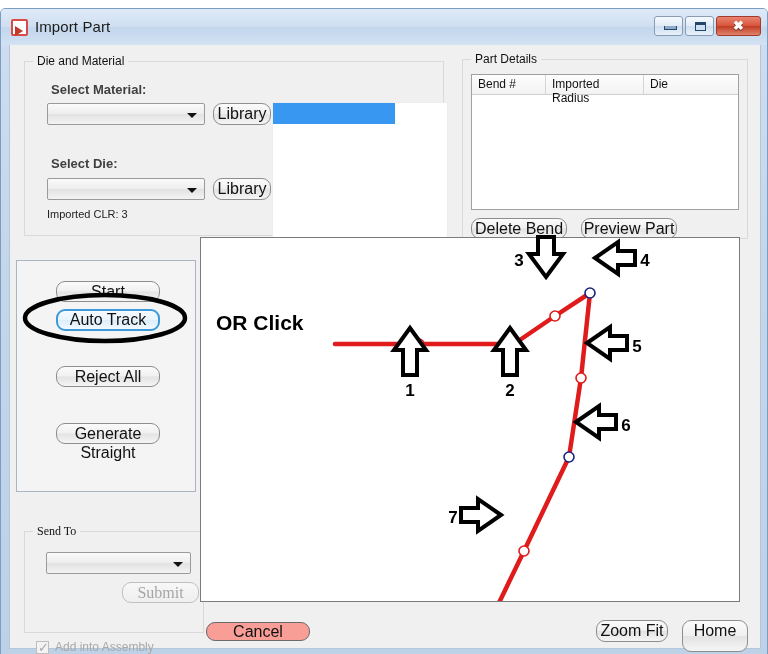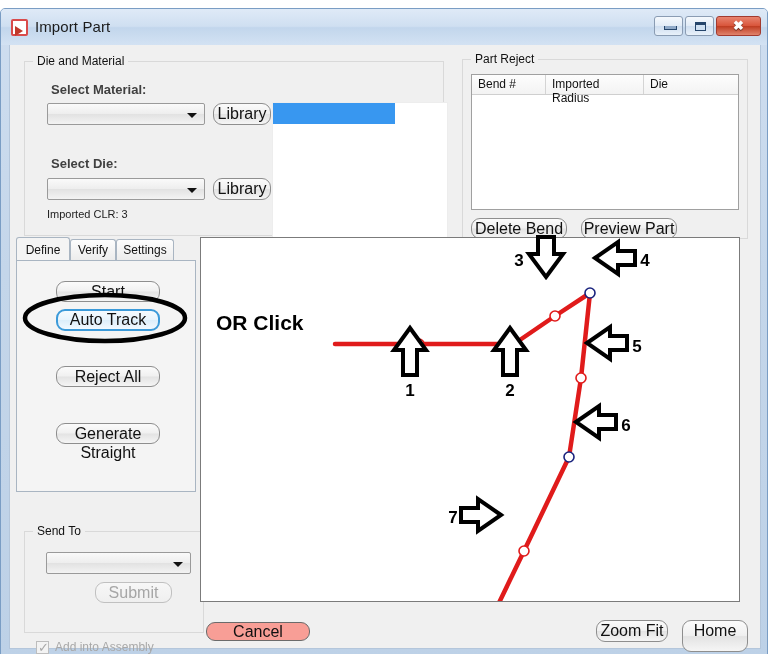--- a/index.html
+++ b/index.html
@@ -80,21 +80,21 @@
     box-sizing: border-box;
   }
   .group > .glabel {
     position: absolute; top: -8px; left: 8px;
     background: #f0f0f0;
     padding: 0 4px;
     font-size: 12px; color: #111;
   }
   #grp-die { left: 14px; top: 16px; width: 420px; height: 175px; }
   #grp-part { left: 452px; top: 14px; width: 286px; height: 180px; }
-  #grp-send { left: 14px; top: 486px; width: 180px; height: 102px; }
+  #grp-send { left: 14px; top: 486px; width: 180px; height: 102px; font-family: Liberation Serif, serif; }
   
   .bold-label { font-size: 13px; font-weight: bold; color: #404040; position: absolute; }
   .combo {
     position: absolute; box-sizing: border-box;
     height: 22px;
     border: 1px solid #9a9a9a;
     border-radius: 2px;
     background: linear-gradient(to bottom, #fafafa 0%, #eeeeee 48%, #e2e2e2 52%, #f3f3f3 100%);
   }
   .combo .arrow {
@@ -211,51 +211,46 @@
       <div class="btn" style="left:188px; top:116px; width:58px; height:22px; line-height:20px;">Library</div>
 
       <span class="small-note" style="left:22px; top:146px;">Imported CLR: 3</span>
     </div>
 
     <div class="preview-box">
       <div class="preview-sel"></div>
     </div>
 
     <div class="group" id="grp-part">
-      <span class="glabel">Part Reject</span>
+      <span class="glabel">Part Details</span>
       <div class="plist">
         <div class="plist-head">
           <div class="pcol" style="width:74px;">Bend #</div>
           <div class="pcol" style="width:98px;">Imported Radius</div>
           <div class="pcol" style="width:94px; border-right:none;">Die</div>
         </div>
       </div>
       <div class="btn" style="left:8px; top:158px; width:96px; height:21px; line-height:19px;">Delete Bend</div>
       <div class="btn" style="left:118px; top:158px; width:96px; height:21px; line-height:19px;">Preview Part</div>
     </div>
 
-    <div class="tabstrip" style="left:6px; top:192px; width:180px; height:24px;">
-      <div class="tab active" style="left:0px; top:0px; width:54px;">Define</div>
-      <div class="tab" style="left:54px; top:2px; width:46px;">Verify</div>
-      <div class="tab" style="left:100px; top:2px; width:58px;">Settings</div>
-    </div>
 
     <div class="tabpanel" style="left:6px; top:215px;">
       <div class="btn" style="left:39px; top:20px; width:104px; height:21px; line-height:19px;">Start</div>
       <div class="btn hl" style="left:39px; top:48px; width:104px; height:22px; line-height:18px;">Auto Track</div>
       <div class="btn" style="left:39px; top:105px; width:104px; height:21px; line-height:19px;">Reject All</div>
       <div class="btn" style="left:39px; top:162px; width:104px; height:21px; line-height:19px;">Generate Straight</div>
     </div>
 
     <div class="group" id="grp-send">
       <span class="glabel">Send To</span>
       <div class="combo" style="left:21px; top:20px; width:145px;">
         <span class="arrow"></span>
       </div>
-      <div class="btn disabled" style="left:70px; top:50px; width:77px; height:21px; line-height:19px;">Submit</div>
+      <div class="btn disabled" style="left:97px; top:50px; width:77px; height:21px; line-height:19px;">Submit</div>
     </div>
 
     <div class="chk" style="left:26px; top:596px;">
       <span class="chkbox dis">
         <span class="tick">✓</span>
       </span>
       <span class="chk-label dis" style="position:absolute; left:19px; top:-1px; white-space:nowrap;">Add into Assembly</span>
     </div>
     <div class="chk" style="left:26px; top:617px;">
 

